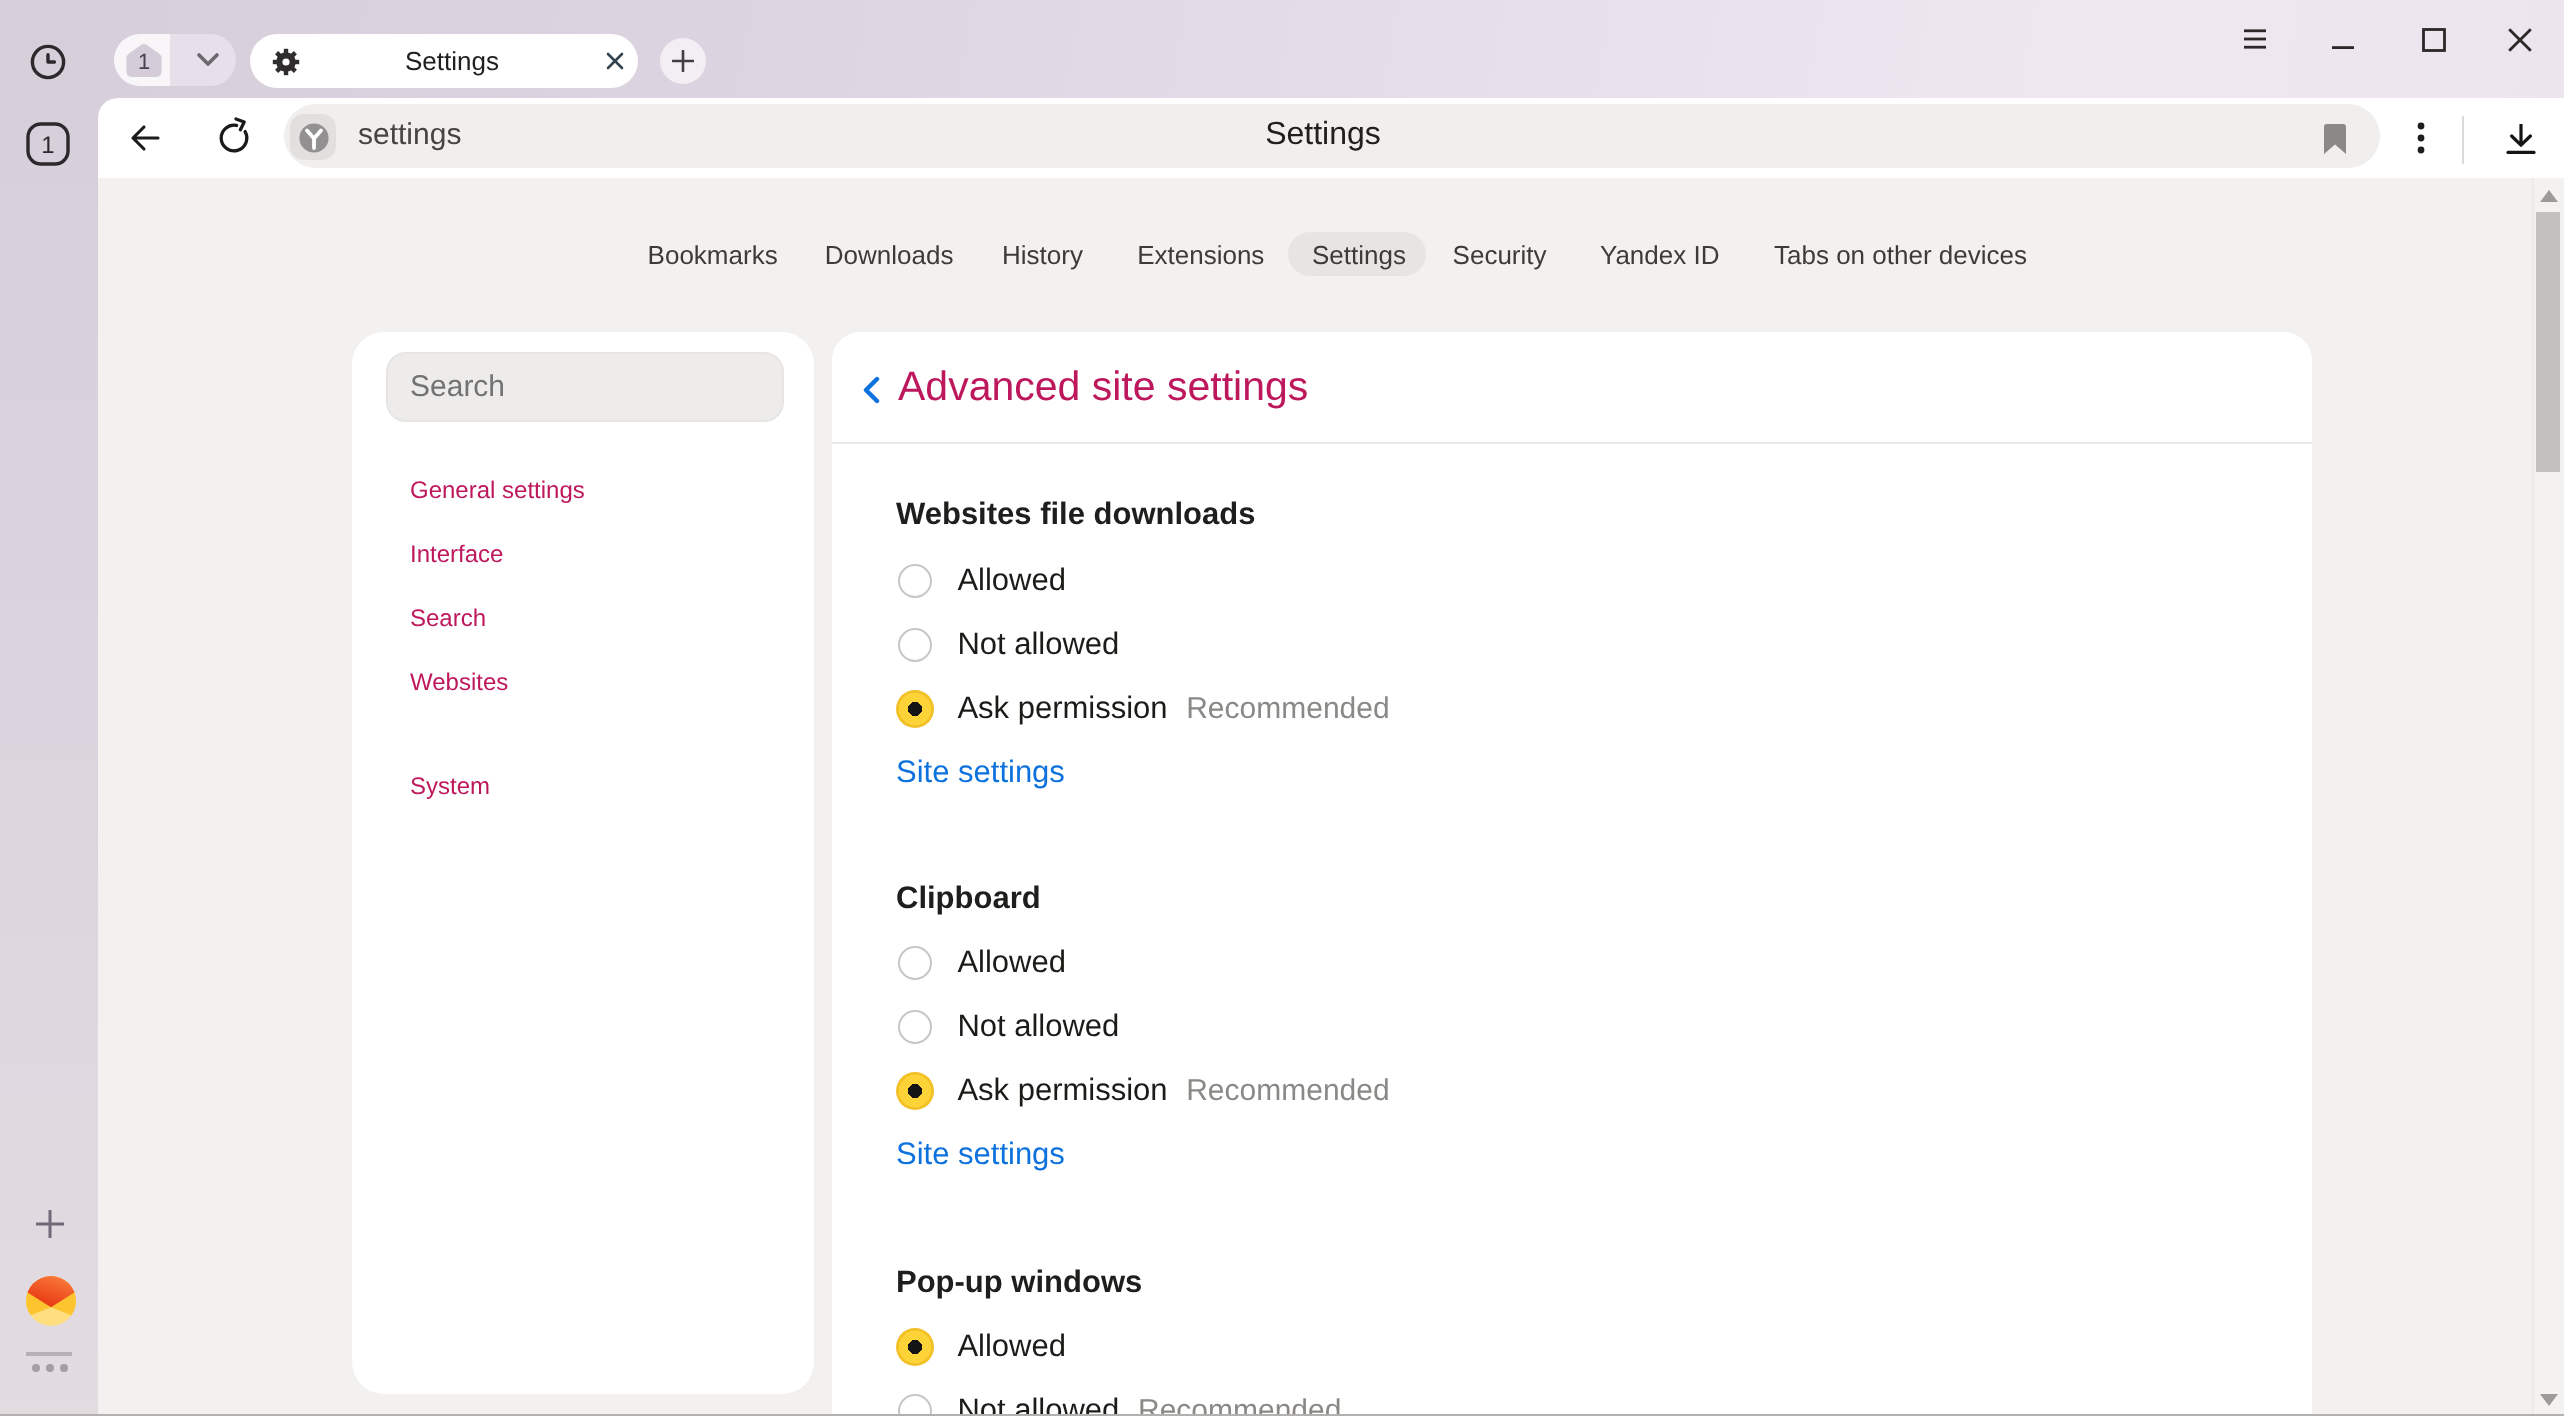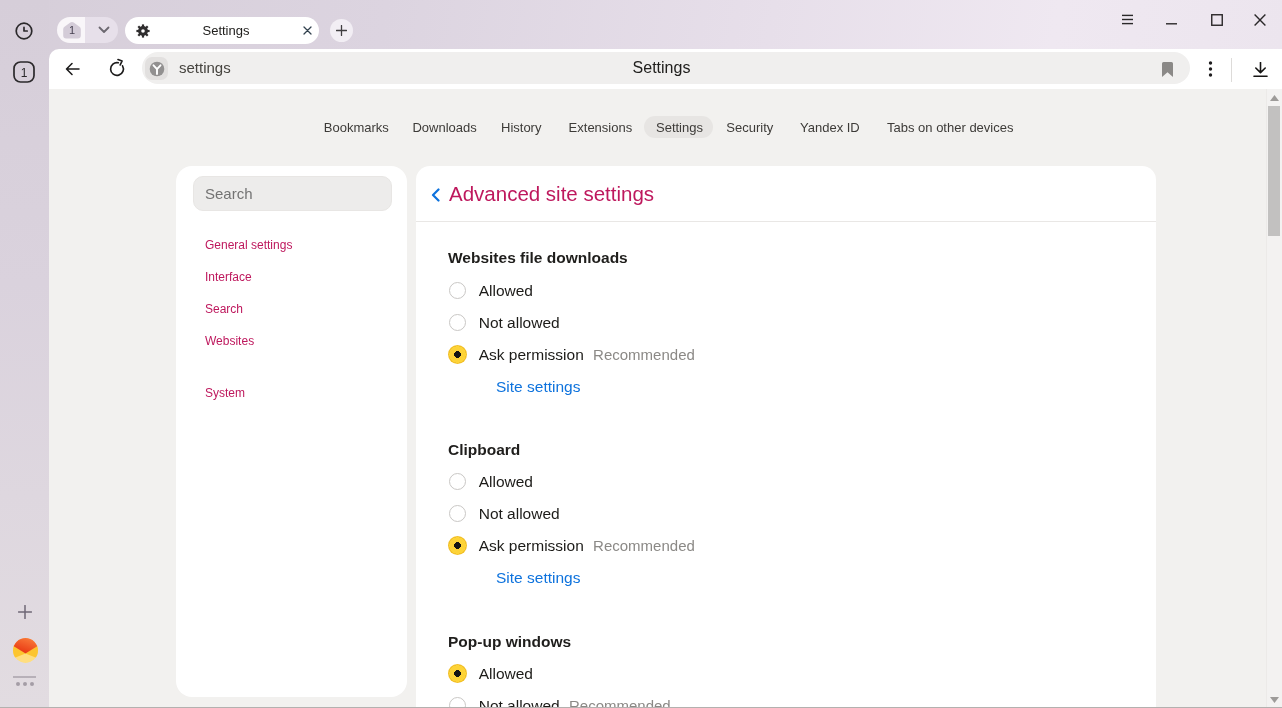--- a/index.html
+++ b/index.html
@@ -47,21 +47,21 @@
     border-top-left-radius:14px; border-top-right-radius:14px; }
   #advhdr { left:449px; top:183px; font-size:20.5px; color:#be185d; height:22px; line-height:22px; }
   #advdivider { left:416px; top:221px; width:740px; height:1px; background:#e9e7e5; }
 
   .sechdr { left:448px; font-size:15.5px; font-weight:bold; color:#1f1e1c; height:18px; line-height:18px; }
   .radio { left:448.5px; width:17px; height:17px; border-radius:50%; background:#fff; border:1.4px solid #c9c7c5; }
   .radio.sel { left:447.5px; width:19px; height:19px; border:none;
     background:radial-gradient(circle, #141414 0 3.55px, #fdd337 3.55px 8.1px, #f2c027 8.1px 100%); }
   .rlabel { left:478.7px; font-size:15.5px; color:#1c1b18; height:18px; line-height:18px; }
   .rec { color:#8b8986; font-size:15px; }
-  .slink { left:448px; font-size:15.5px; color:#0d72dd; height:18px; line-height:18px;margin-left:48px; }
+  .slink { left:448px; font-size:15.5px; color:#0d72dd; height:18px; line-height:18px; }
 
   
   #sbtrack { left:1266px; top:89px; width:16px; height:619px; background:#f3f2f1; border-left:1px solid #eceae8; }
   #sbthumb { left:1268px; top:106px; width:12px; height:130px; background:#c2c1c0; }
   #botline { left:0px; top:706.5px; width:1282px; height:1.5px; background:#b3b1af; }
 </style>
 </head>
 <body>
   <div class="abs" id="chrome-top"></div>
   <div class="abs" id="sidebar"></div>

